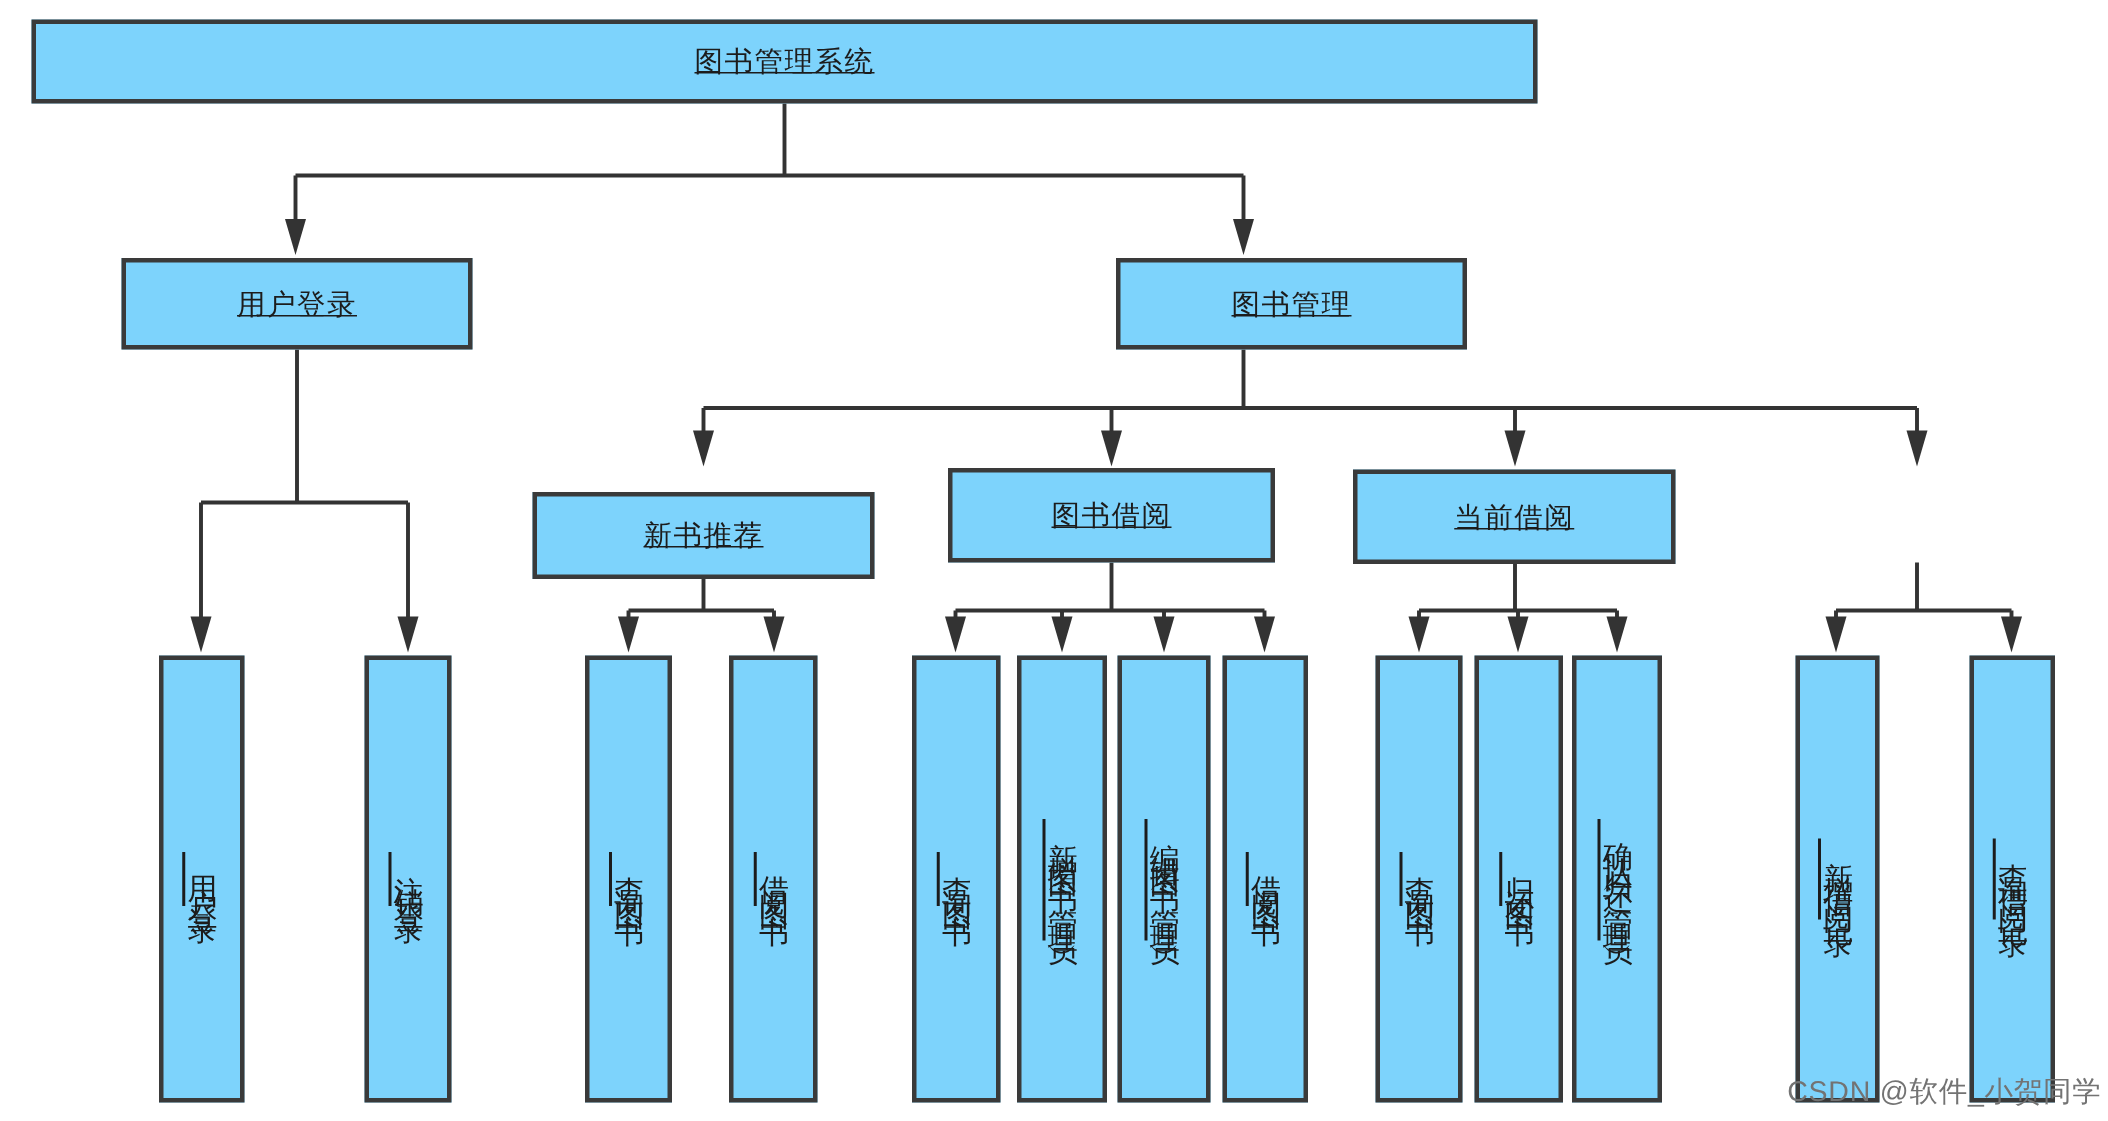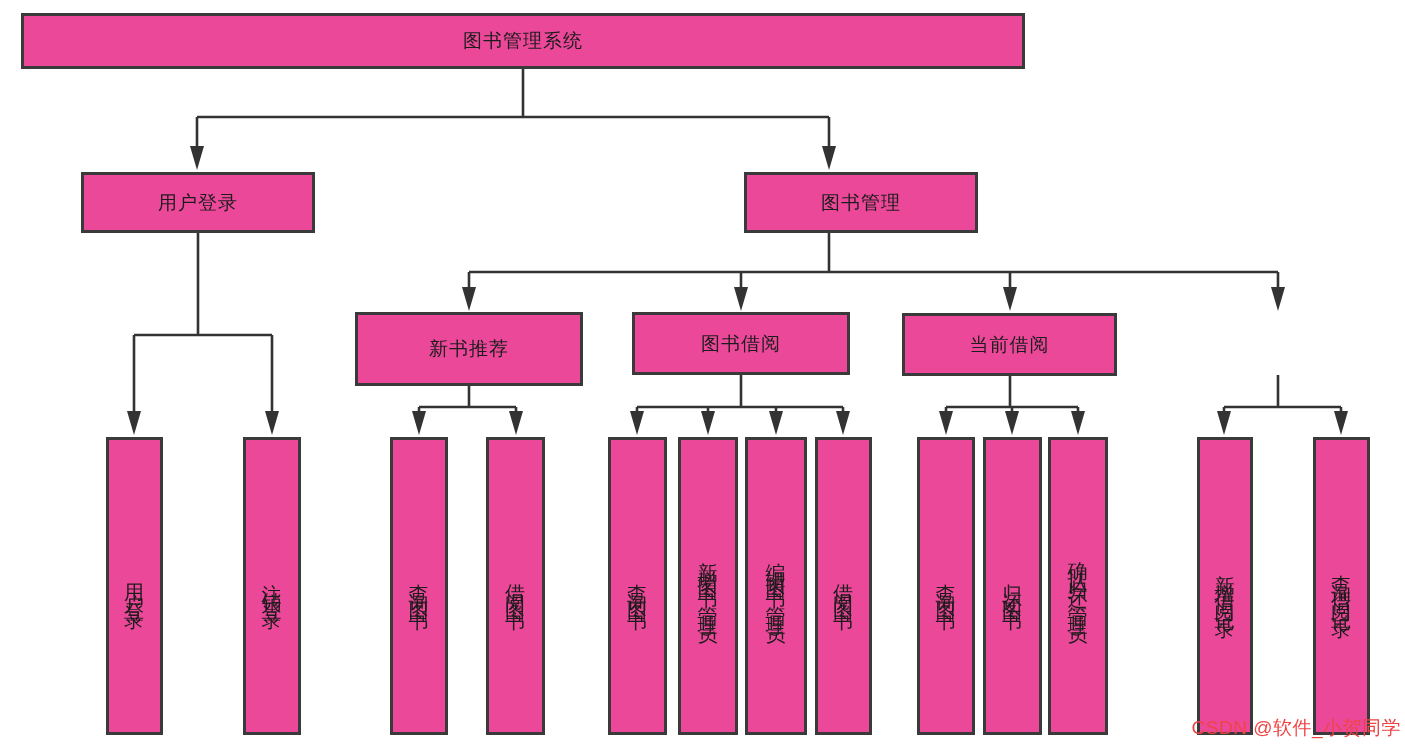--- a/index.html
+++ b/index.html
@@ -22,48 +22,49 @@
     stroke: #333333;
     stroke-width: 2.6;
   }
   svg.connectors path.head {
     fill: #333333;
     stroke: none;
   }
   .node {
     position: absolute;
     box-sizing: border-box;
-    background: #ec4899;
+    background: #7dd3fc;
     border: 3px solid #3a3a3a;
     display: flex;
     align-items: center;
     justify-content: center;
     z-index: 2;
     color: #1c1c1c;
+    text-decoration: underline;
   }
   .node .label {
     font-size: 19px;
     letter-spacing: 1px;
     white-space: nowrap;
   }
   .vnode .label {
     writing-mode: vertical-rl;
     text-orientation: mixed;
     font-size: 20px;
     letter-spacing: 9px;
     white-space: nowrap;
     line-height: 1;
   }
   .watermark {
     position: absolute;
     right: 4px;
     top: 715px;
     z-index: 3;
     font-size: 19px;
-    color: #ef4444;
+    color: #737373;
     letter-spacing: 0.5px;
     white-space: nowrap;
   }
 </style>
 </head>
 <body>
 
 <div class="canvas">
 
   <svg class="connectors" viewBox="0 0 1405 747" xmlns="http://www.w3.org/2000/svg">
@@ -120,21 +121,21 @@
     <span class="label">图书管理系统</span>
   </div>
 
   <div class="node" style="left:81px; top:172px; width:234px; height:61px">
     <span class="label">用户登录</span>
   </div>
   <div class="node" style="left:744px; top:172px; width:234px; height:61px">
     <span class="label">图书管理</span>
   </div>
 
-  <div class="node" style="left:355px; top:312px; width:228px; height:74px">
+  <div class="node" style="left:355px; top:328px; width:228px; height:58px">
     <span class="label">新书推荐</span>
   </div>
   <div class="node" style="left:902px; top:313px; width:215px; height:63px">
     <span class="label">当前借阅</span>
   </div>
   <div class="node" style="left:632px; top:312px; width:218px; height:63px">
     <span class="label">图书借阅</span>
   </div>
 
   <div class="node vnode" style="left:106px; top:437px; width:57px; height:298px">

